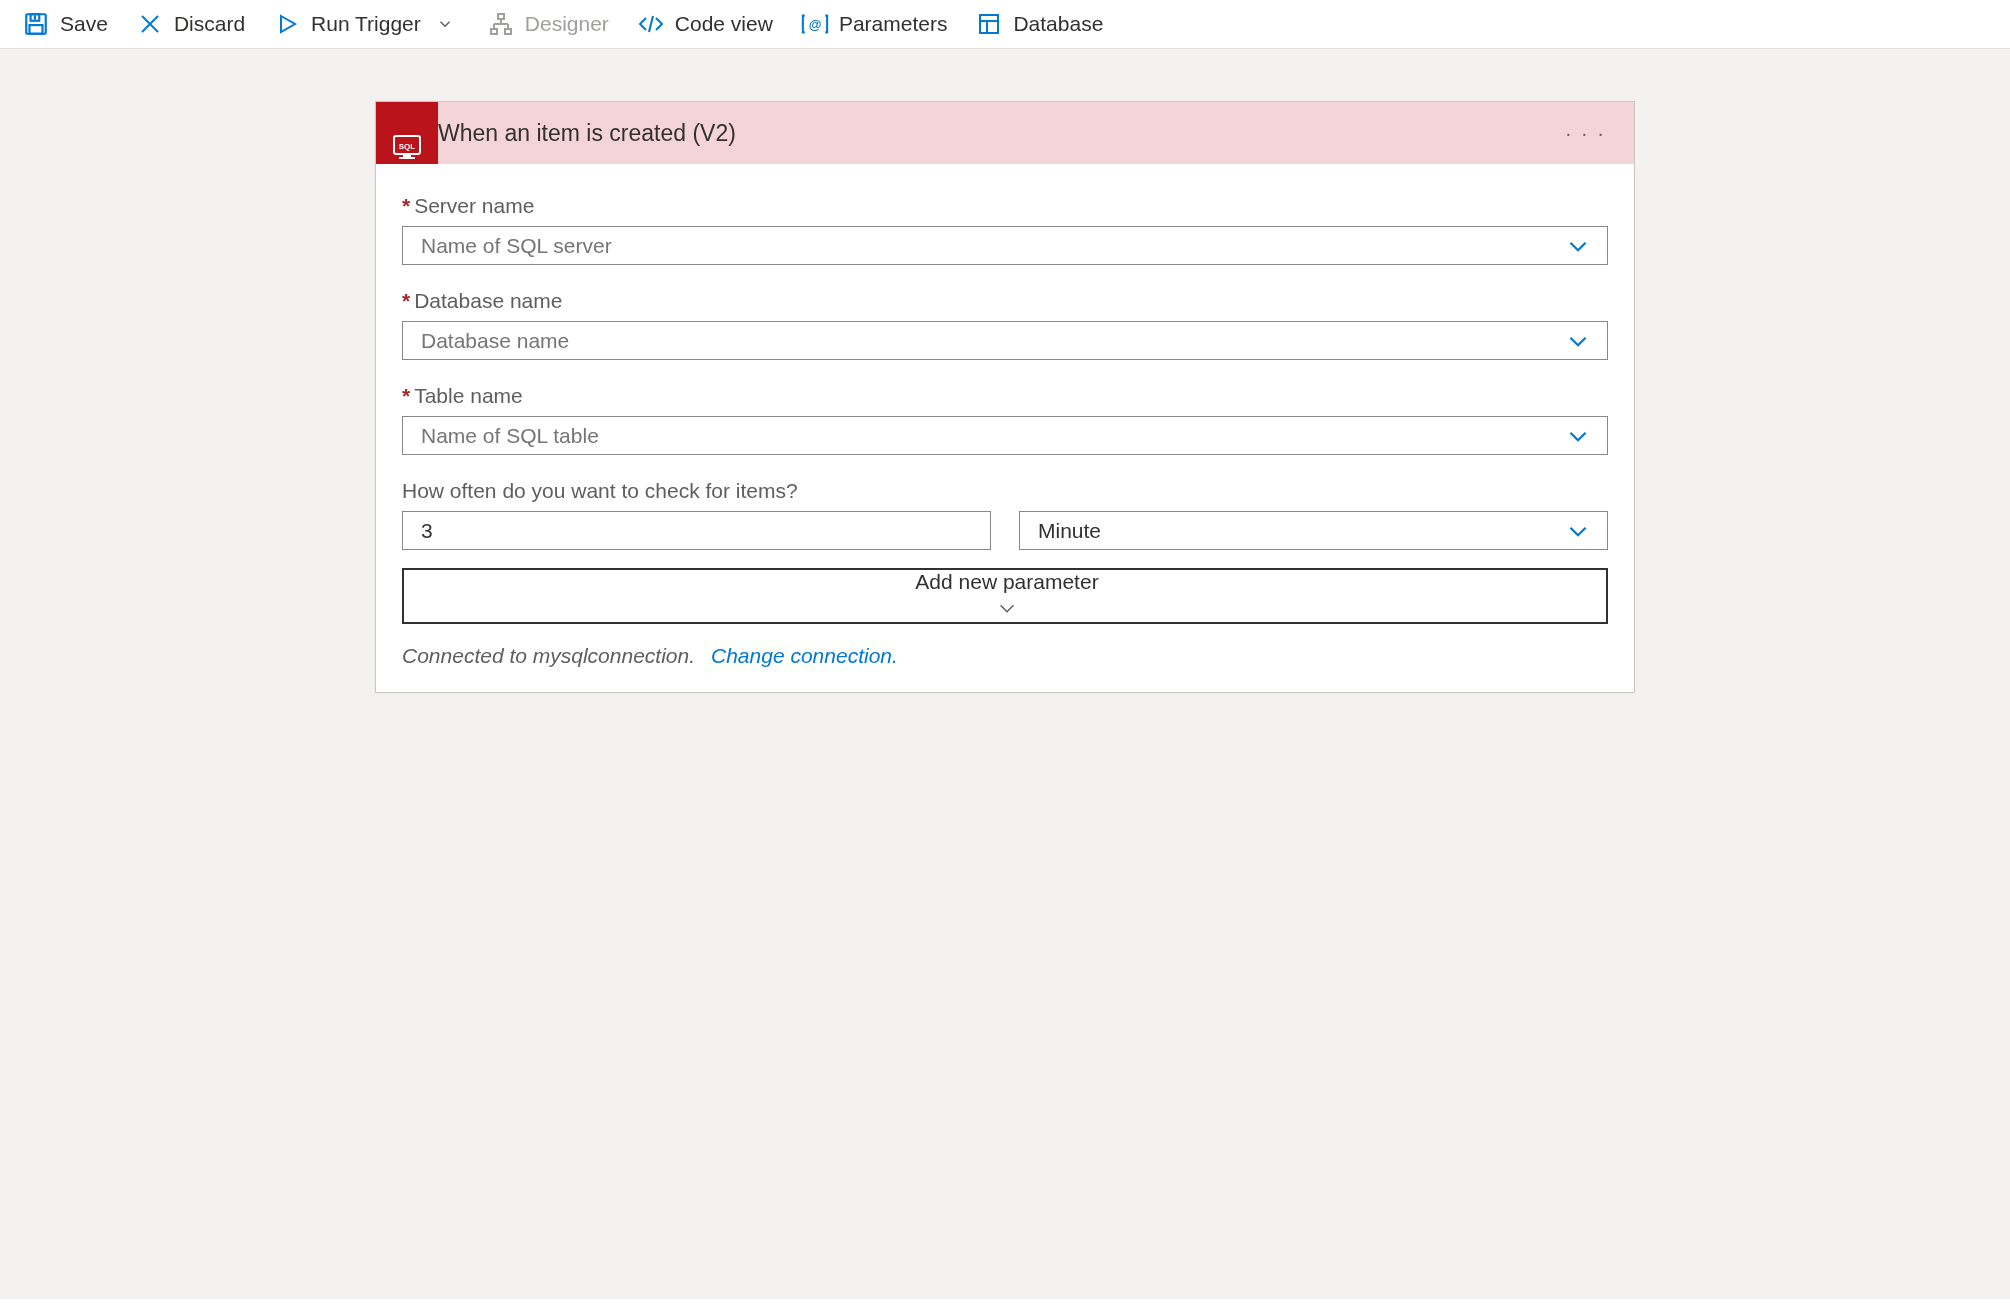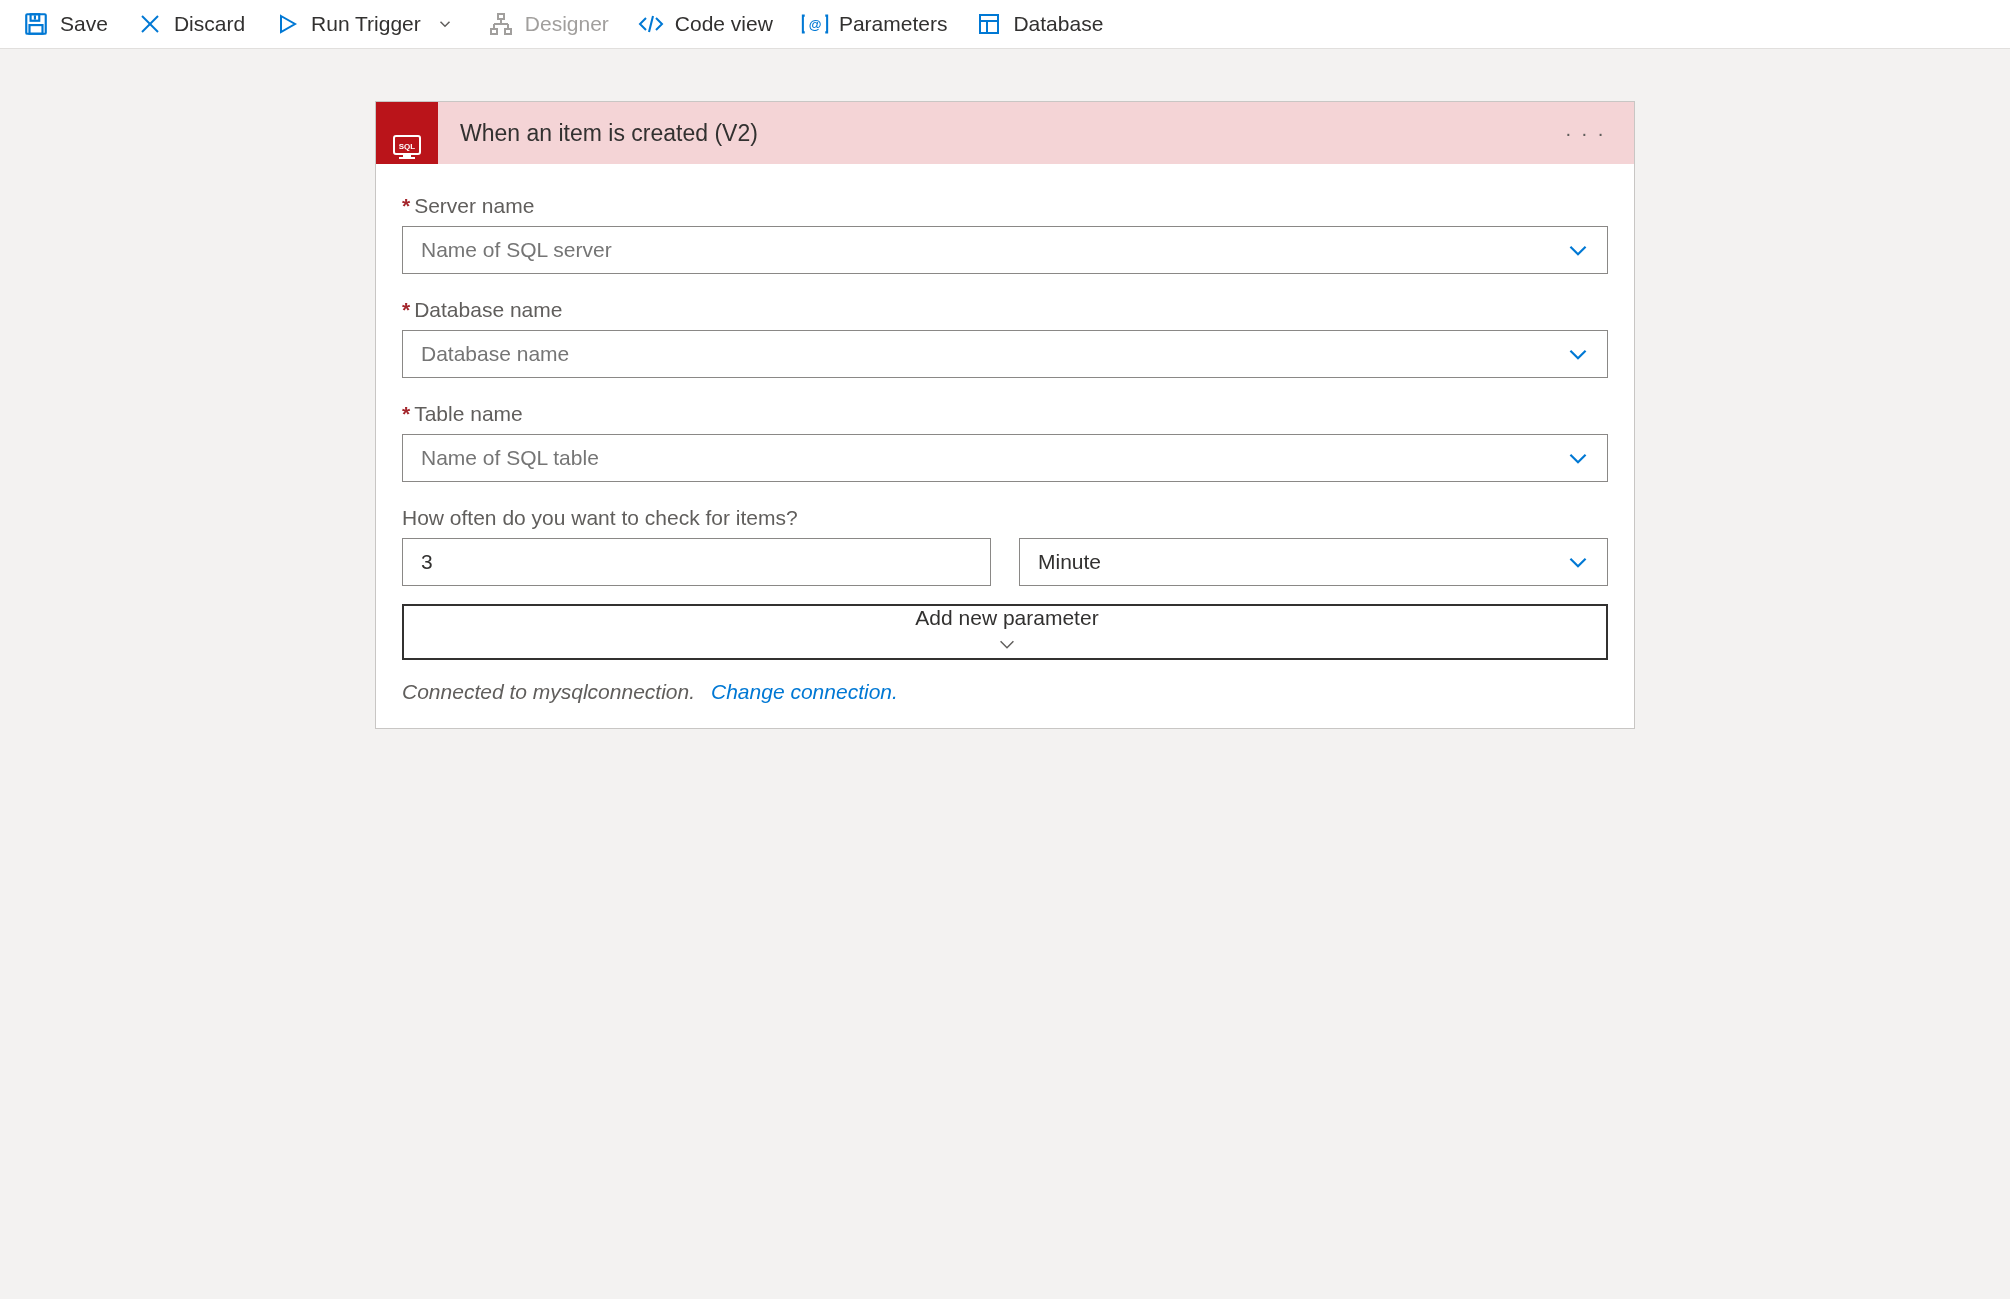--- a/index.html
+++ b/index.html
@@ -60,21 +60,20 @@
     height: 62px;
     background: #ba141a;
     display: flex;
     align-items: flex-end;
     justify-content: center;
   }
   .card-icon-box svg { display: block; }
   .card-title {
     font-size: 23px;
     color: #323130;
-    padding-left: 22px;
     flex: 1;
   }
   .card-more {
     padding: 0 28px;
     cursor: pointer;
     color: #605e5c;
     font-size: 20px;
     letter-spacing: 2px;
   }
   .card-body {
@@ -87,21 +86,21 @@
     margin-bottom: 8px;
     display: flex;
     align-items: center;
     gap: 4px;
   }
   .req { color: #a4262c; font-weight: 600; }
   .input-combo {
     display: flex;
     align-items: center;
     border: 1px solid #8a8886;
-    height: 48px;
+    height: 39px;
     padding: 0 14px 0 18px;
     background: #ffffff;
   }
   .input-combo.dark-border { border: 2px solid #323130; flex-direction: column; }
   .input-text {
     flex: 1;
     font-size: 21px;
     color: #605e5c;
     border: none;
     outline: none;

